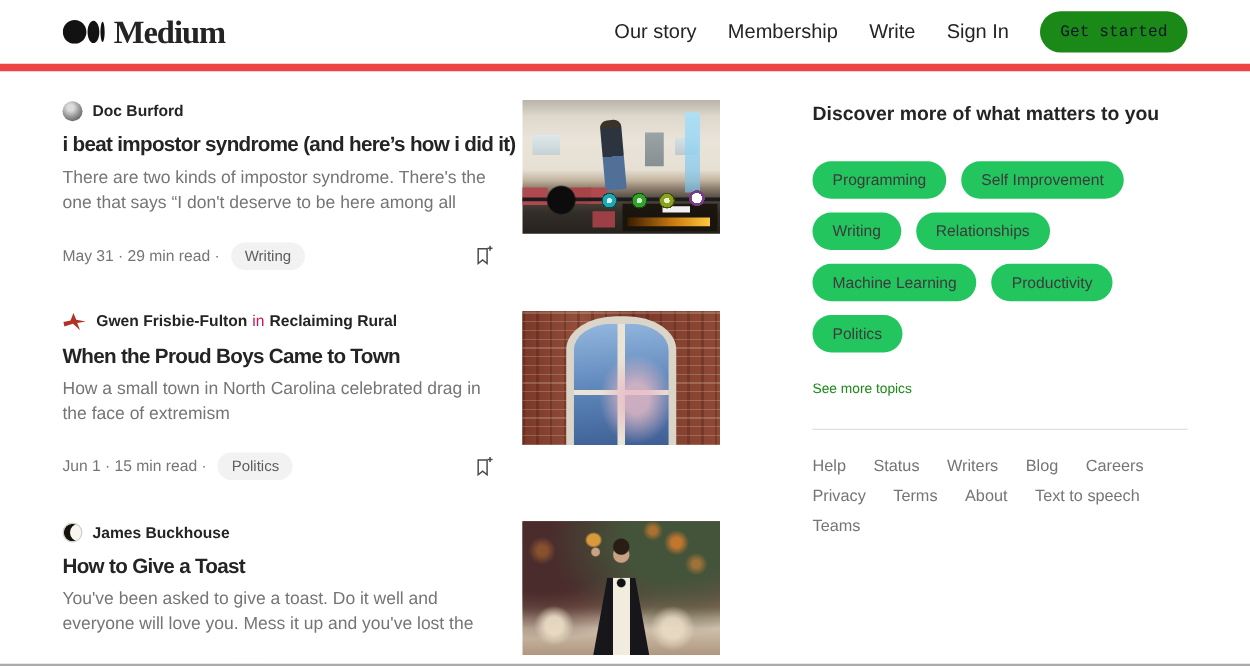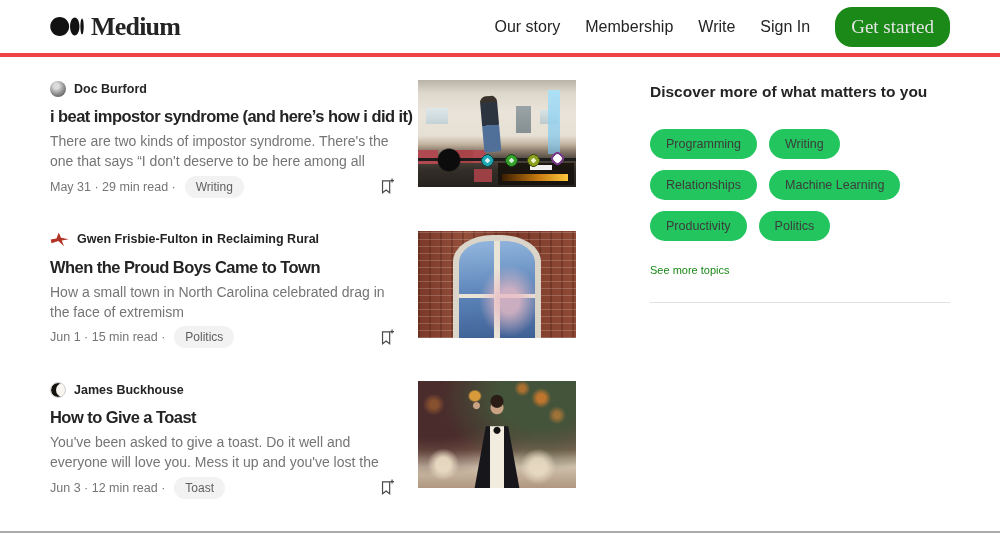--- a/index.html
+++ b/index.html
@@ -1,50 +1,50 @@
 <!DOCTYPE html>
 <html><head>
 <meta charset="utf-8">
 <style>
   * { box-sizing: border-box; margin: 0; padding: 0; }
   html,body { width:1000px; height:533px; overflow:hidden; background:#fff;
     font-family:"Liberation Sans", sans-serif; color:#242424; }
 
   
-  header { height:57px; border-bottom:4px solid #ef4444; display:flex; align-items:center; }
+  header { height:57px; border-bottom:6px solid #ef4444; display:flex; align-items:center; }
   .header-inner { width:100%; padding:0 50px; display:flex; align-items:center; justify-content:space-between; }
   .logo { display:flex; align-items:center; gap:7px; cursor:pointer; }
   .logo-mark svg { display:block; height:19px; width:34px; }
   .logo-word { font-family:"Liberation Serif", serif; font-weight:bold; font-size:26px; letter-spacing:-0.8px; }
   nav { display:flex; align-items:center; gap:25px; }
   nav a { font-size:16px; color:#242424; text-decoration:none; cursor:pointer; }
-  .cta { background:#1a8917; color:#e5e5e5; border:none; font-size:19px; padding:9px 16px;
-    border-radius:17px; cursor:pointer; font-family:Liberation Serif, serif; }
+  .cta { background:#1a8917; color:#0f172a; border:none; font-size:13px; padding:9px 16px;
+    border-radius:17px; cursor:pointer; font-family:Liberation Mono, monospace; }
 
   
   .page { display:flex; padding:23px 50px 0 50px; gap:74px; }
   .feed { width:526px; }
 
   
   .post { display:flex; gap:18px; margin-bottom:33px; }
   .post-text { width:350px; flex-shrink:0; }
   .byline { display:flex; align-items:center; font-size:12.5px; height:17px; }
   .avatar { width:16px; height:16px; display:inline-block; margin-right:8px; flex-shrink:0; }
   .av-photo { border-radius:50%;
     background:radial-gradient(circle at 40% 32%, #dcdcdc 0 18%, #9c9c9c 48%, #6f6f6f 72%, #575757); }
   .av-bird { width:19px; height:15px; background:#b23325;
     clip-path:polygon(4% 52%, 34% 44%, 46% 4%, 58% 40%, 98% 50%, 62% 58%, 74% 96%, 44% 62%, 8% 76%); }
   .av-moon { border-radius:50%; background:#f7f5ee; border:1px solid #cfcfcf;
     box-shadow:inset 5px 0 0 0 #15130e; }
   .author, .pub { font-weight:bold; cursor:pointer; }
-  .in-word { margin:0 4px; color:#000000; font-weight:bold; }
+  .in-word { margin:0 4px; color:#be185d; font-weight:normal; }
   .title { font-size:16.5px; font-weight:bold; letter-spacing:-0.55px; line-height:1.2;
     margin:10px 0 4px; white-space:nowrap; cursor:pointer; }
   .excerpt { font-size:14px; color:#757575; line-height:1.45; max-height:41px; overflow:hidden; }
-  .meta { display:flex; align-items:center; gap:9px; margin-top:4px; font-size:12.5px; color:#757575; }
+  .meta { display:flex; align-items:center; gap:9px; margin-top:22px; font-size:12.5px; color:#757575; }
   .tag { background:#f2f2f2; color:#5f5f5f; font-size:12px; padding:4px 11px; border-radius:12px; cursor:pointer; }
   .bookmark { margin-left:auto; margin-right:4px; cursor:pointer; display:flex; }
 
   
   .thumb { width:158px; height:107px; position:relative; overflow:hidden; flex-shrink:0; cursor:pointer; }
 
   .thumb-game { background-repeat:no-repeat; background-image:
     radial-gradient(circle, #0c0c0c 44%, rgba(12,12,12,0) 50%),
     radial-gradient(circle, #d7f2f4 0 18%, #1fa8b0 19% 44%, #0d4a50 45% 52%, transparent 53%),
     radial-gradient(circle, #cdf0d0 0 18%, #35a02c 19% 44%, #174e14 45% 52%, transparent 53%),
@@ -215,24 +215,37 @@
     </div>
     <div class="thumb thumb-toast"></div>
   </article>
 
 </main>
 
   <aside>
     <h3 class="discover-heading">Discover more of what matters to you</h3>
     <div class="topics">
         <button class="pill">Programming</button>
+        <button class="pill">Self Improvement</button>
         <button class="pill">Writing</button>
         <button class="pill">Relationships</button>
         <button class="pill">Machine Learning</button>
         <button class="pill">Productivity</button>
         <button class="pill">Politics</button>
       </div>
     <a class="see-more">See more topics</a>
     <hr class="side-divider">
+    <div class="flinks">
+        <a>Help</a>
+        <a>Status</a>
+        <a>Writers</a>
+        <a>Blog</a>
+        <a>Careers</a>
+        <a>Privacy</a>
+        <a>Terms</a>
+        <a>About</a>
+        <a>Text to speech</a>
+        <a>Teams</a>
+      </div>
   </aside>
 </div>
 
 <div class="bottom-edge"></div>
 
 </body></html>

